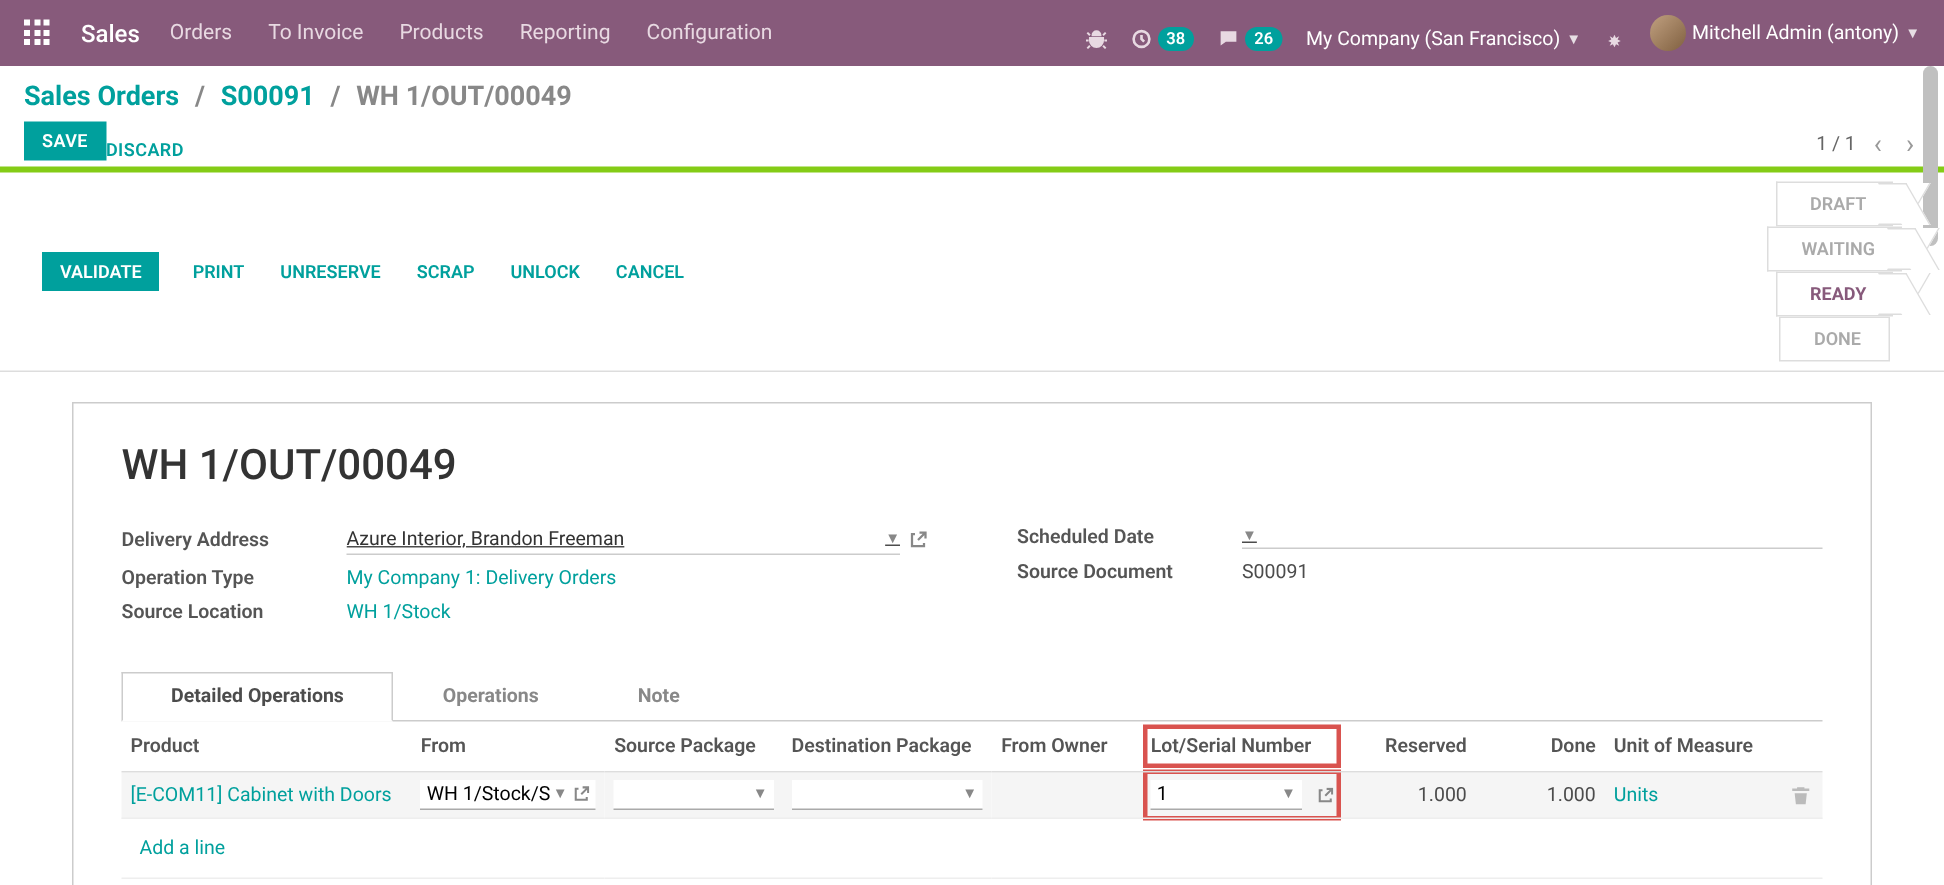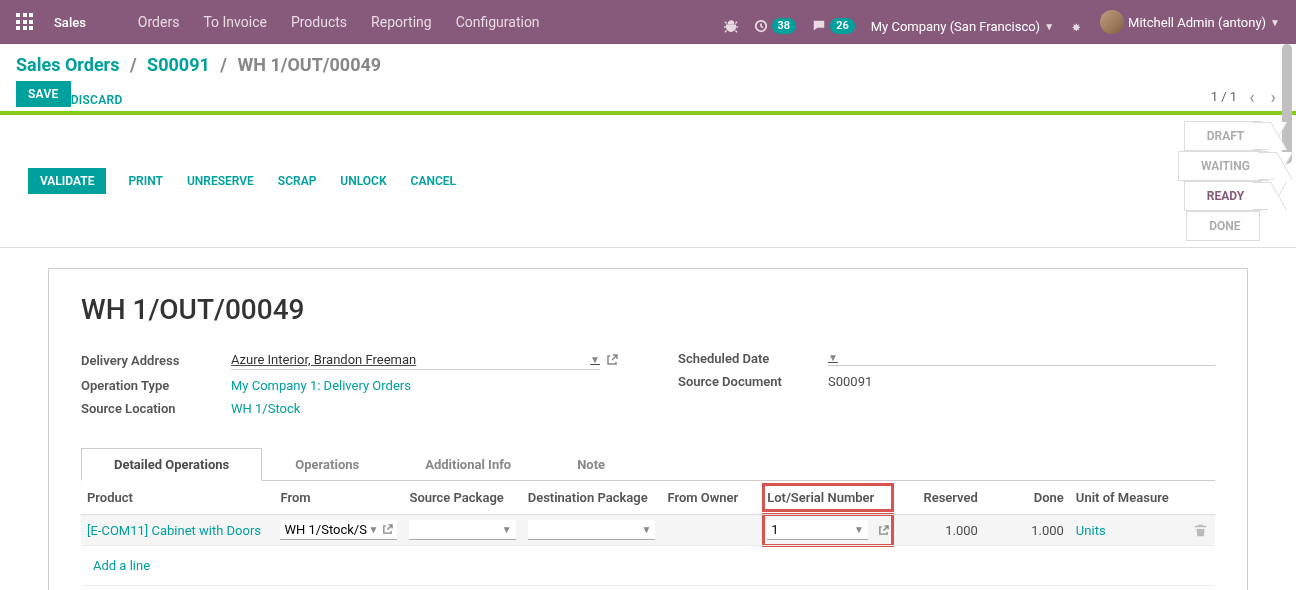--- a/index.html
+++ b/index.html
@@ -3,22 +3,22 @@
 <meta charset="utf-8">
 <style>
 * { margin: 0; padding: 0; box-sizing: border-box; font-family: -apple-system, BlinkMacSystemFont, "Segoe UI", Roboto, "Helvetica Neue", Arial, sans-serif; }
 body { font-size: 13px; color: #4c4c4c; background: #fff; }
 
 
 .navbar { background: #875a7b; color: #fff; height: 44px; display: flex; align-items: center; padding: 0 16px; }
 .nav-left { display: flex; align-items: center; gap: 20px; }
 .apps-icon { width: 18px; height: 18px; display: grid; grid-template-columns: 1fr 1fr 1fr; grid-template-rows: 1fr 1fr 1fr; gap: 2px; cursor: pointer; }
 .apps-icon span { background: #fff; width: 4px; height: 4px; }
-.brand { font-size: 13px; font-weight: 500; color: #fff; }
-.nav-menu { display: flex; gap: 24px; font-size: 14px; margin-left: 32px; }
+.brand { font-size: 16px; font-weight: 500; color: #fff; }
+.nav-menu { display: flex; gap: 24px; font-size: 14px; }
 .nav-menu span { cursor: pointer; color: #e8d9e2; }
 .nav-right { margin-left: auto; display: flex; align-items: flex-end; gap: 16px; font-size: 13px; }
 .nav-icon-btn { display: flex; align-items: center; gap: 4px; cursor: pointer; }
 .badge { background: #00a09d; color: #fff; border-radius: 10px; padding: 0 6px; font-size: 11px; line-height: 16px; font-weight: 600; }
 .avatar { width: 24px; height: 24px; border-radius: 50%; background: linear-gradient(135deg, #c0a080, #806040); display: inline-block; }
 .caret { font-size: 10px; opacity: 0.8; }
 
 
 .control-bar { padding: 10px 16px 4px; }
 .breadcrumb { font-size: 18px; color: #888; font-weight: bold; }
@@ -216,21 +216,20 @@
         <div class="form-row">
           <div class="form-label">Source Document</div>
           <div class="form-value plain">S00091</div>
         </div>
       </div>
     </div>
 
     <div class="tabs">
       <div class="tab active">Detailed Operations</div>
       <div class="tab">Operations</div>
-      <div class="tab">Additional Info</div>
       <div class="tab">Note</div>
     </div>
 
     <table>
       <thead>
         <tr>
           <th style="width:180px">Product</th>
           <th style="width:120px">From</th>
           <th style="width:110px">Source Package</th>
           <th style="width:130px">Destination Package</th>

